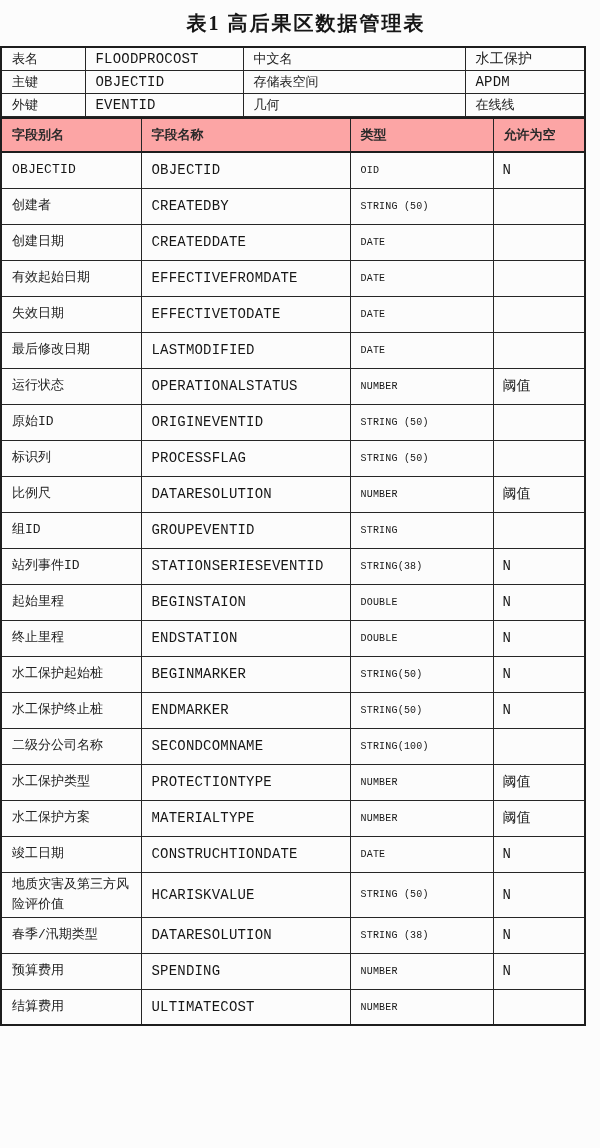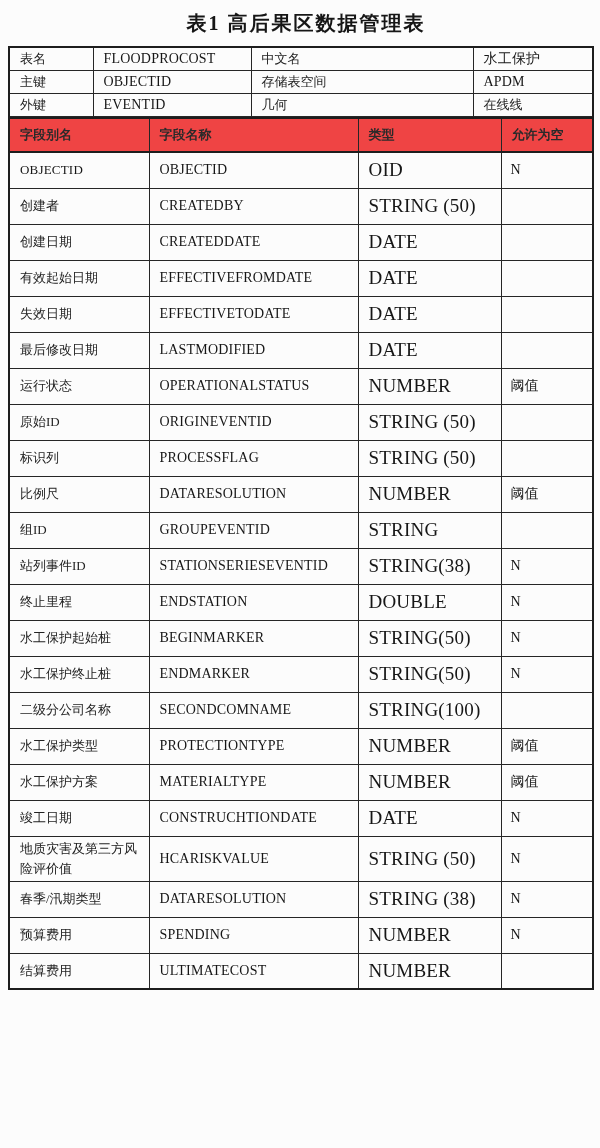--- a/index.html
+++ b/index.html
@@ -22,22 +22,22 @@
     margin: 0 0 9px 12px;
     text-align: center;
     font-size: 20px;
     font-weight: bold;
     letter-spacing: 2px;
     color: #161616;
   }
   table {
     border-collapse: collapse;
     table-layout: fixed;
-    margin-left: 8px;
     width: 584px;
+    font-family: Liberation Mono, monospace;
   }
   td, th {
     border: 1px solid #262626;
     box-sizing: border-box;
     padding: 2px 6px 2px 10px;
     overflow: hidden;
     vertical-align: middle;
     text-align: left;
     font-weight: normal;
   }
@@ -55,32 +55,32 @@
   .en {
     font-size: 14px;
     color: #161616;
     letter-spacing: 0.2px;
   }
   
   table.fields {
     border: 2px solid #1d1d1d;
   }
   table.fields thead th {
-    background: #ef4444;
+    background: #fca5a5;
     height: 34px;
     font-weight: bold;
     font-size: 13px;
     color: #2a2a2a;
     border-top: 2px solid #1d1d1d;
     border-bottom: 2px solid #1d1d1d;
   }
   table.fields tbody td { height: 36px; }
   table.fields td.alias-cell { font-size: 13px; line-height: 1.55; }
   table.fields td.name-cell  { font-size: 14px; }
-  table.fields td.type-cell  { font-size: 19px; }
+  table.fields td.type-cell  { font-size: 10px; }
   table.fields td.null-cell  { font-size: 14px; padding-left: 9px; }
 </style>
 </head>
 <body>
 
 <div class="page">
 
   <h1 class="doc-title">表1 高后果区数据管理表</h1>
 
   <table class="meta">
@@ -194,20 +194,26 @@
           <td class="type-cell en">STRING</td>
           <td class="null-cell en"></td>
         </tr>
         <tr>
           <td class="alias-cell cn">站列事件ID</td>
           <td class="name-cell en">STATIONSERIESEVENTID</td>
           <td class="type-cell en">STRING(38)</td>
           <td class="null-cell en">N</td>
         </tr>
         <tr>
+          <td class="alias-cell cn">起始里程</td>
+          <td class="name-cell en">BEGINSTAION</td>
+          <td class="type-cell en">DOUBLE</td>
+          <td class="null-cell en">N</td>
+        </tr>
+        <tr>
           <td class="alias-cell cn">终止里程</td>
           <td class="name-cell en">ENDSTATION</td>
           <td class="type-cell en">DOUBLE</td>
           <td class="null-cell en">N</td>
         </tr>
         <tr>
           <td class="alias-cell cn">水工保护起始桩</td>
           <td class="name-cell en">BEGINMARKER</td>
           <td class="type-cell en">STRING(50)</td>
           <td class="null-cell en">N</td>

